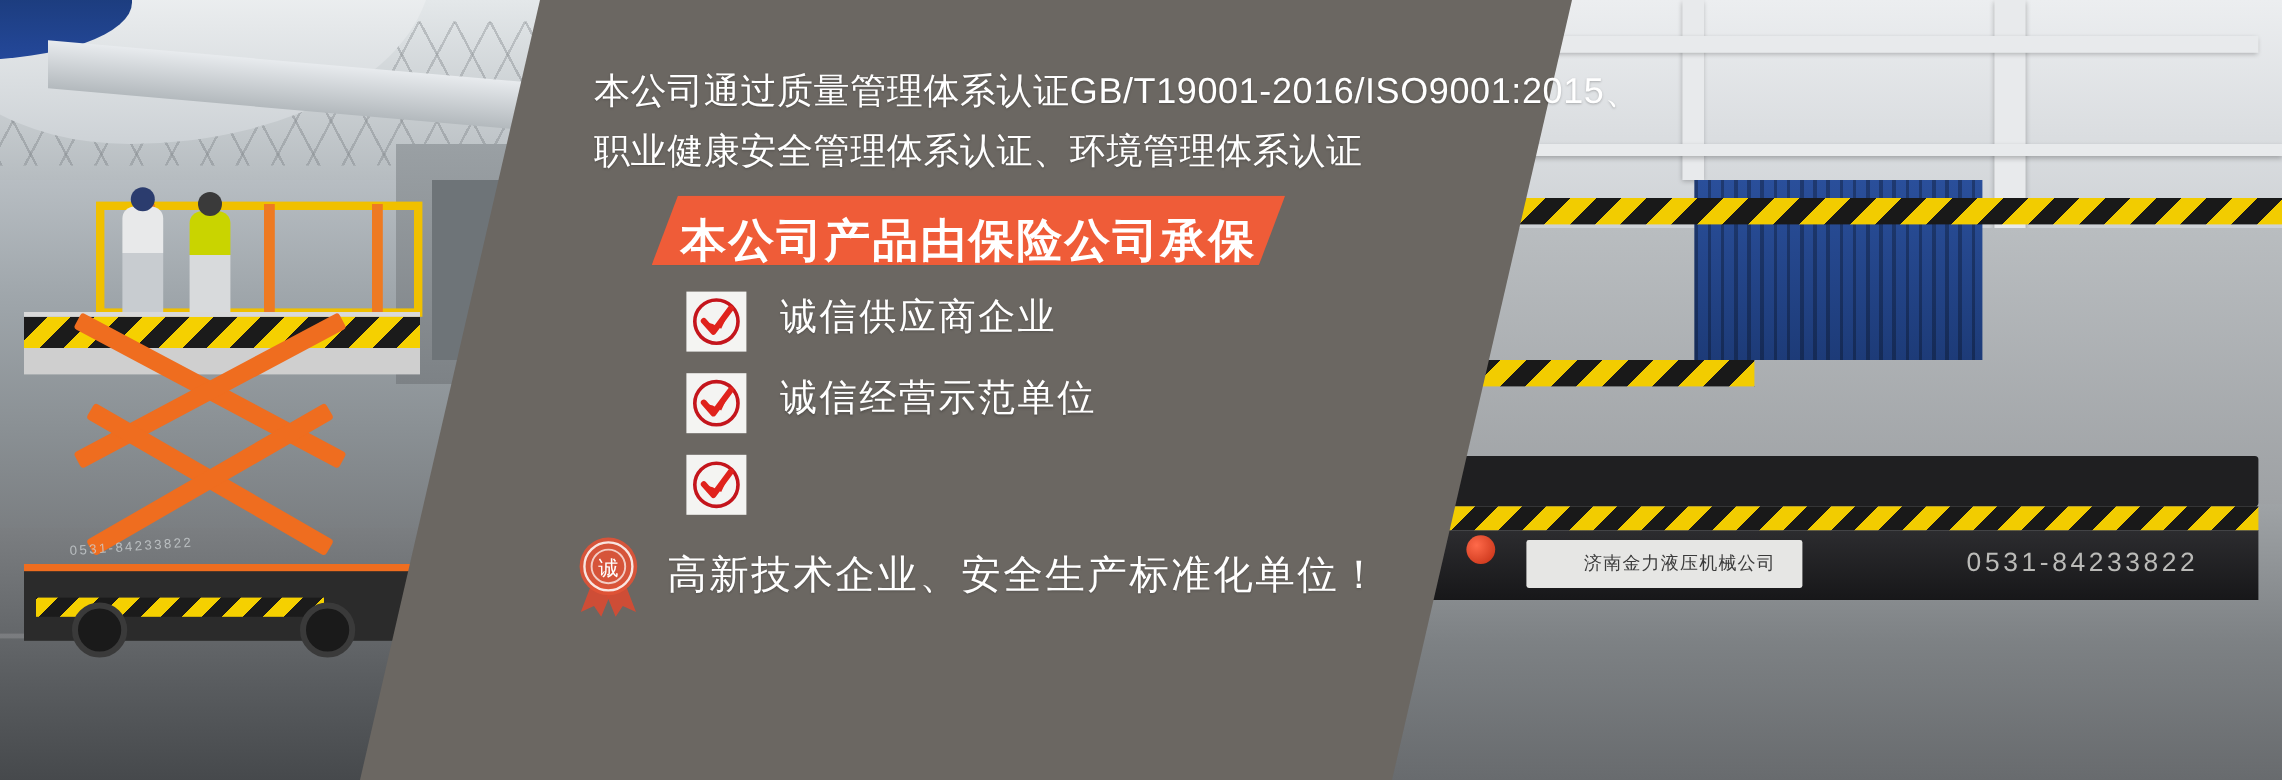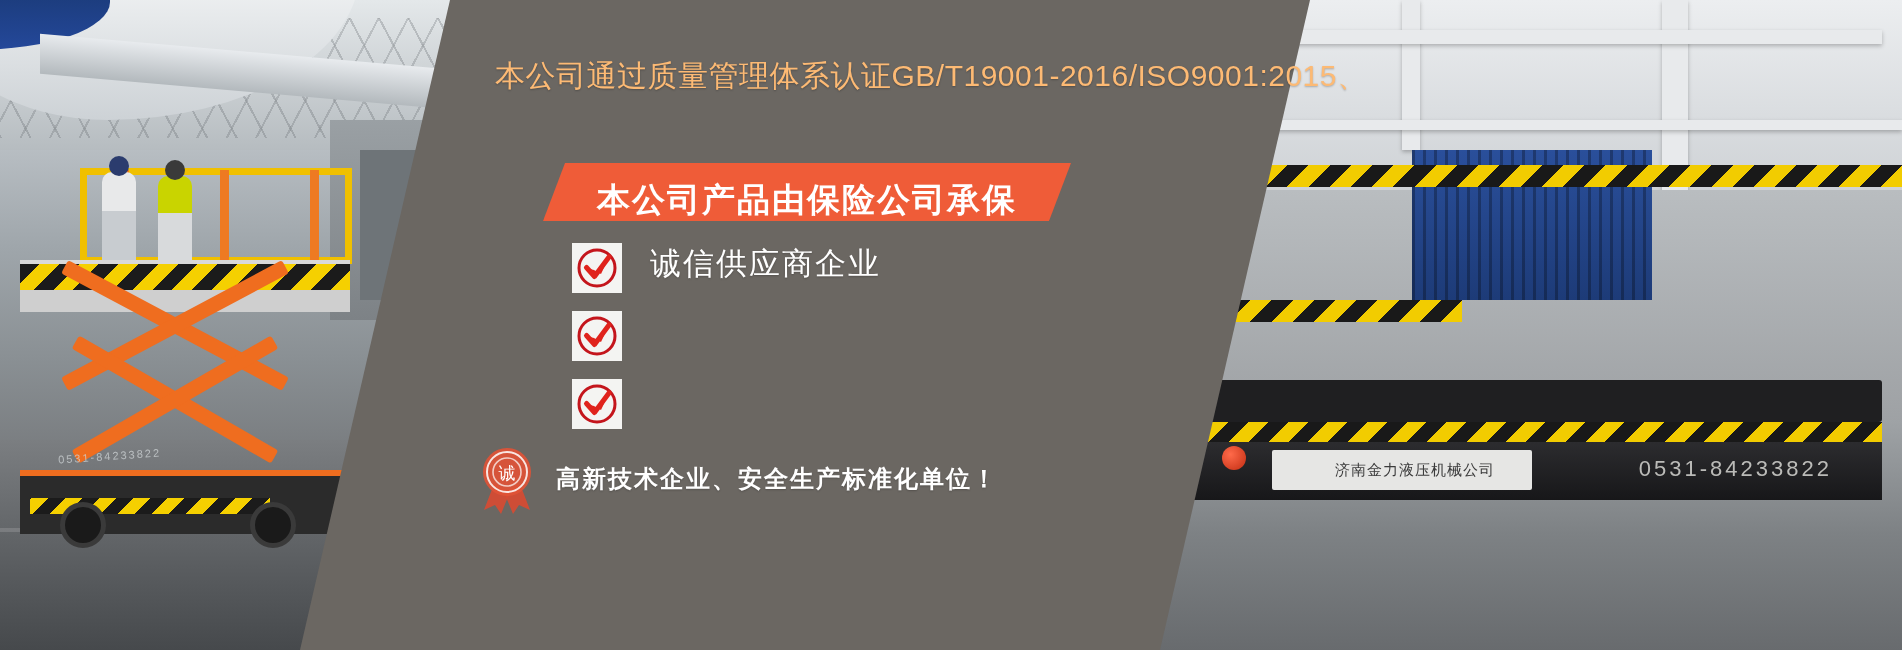--- a/index.html
+++ b/index.html
@@ -66,76 +66,76 @@
     background:linear-gradient(180deg,#2a4f9b,#1d3b78);}
   .fr-blue-rods{position:absolute;left:310px;top:150px;width:240px;height:150px;
     background:repeating-linear-gradient(90deg,rgba(0,0,0,.28) 0 3px,transparent 3px 11px);}
   .fr-red{position:absolute;left:55px;top:200px;width:26px;height:240px;background:#cf3a24;}
   .cart{position:absolute;left:60px;bottom:120px;width:720px;height:150px;}
   .cart-deck{position:absolute;left:0;top:0;width:720px;height:42px;background:#1f1f21;border-radius:3px;}
   .cart-rail{position:absolute;left:0;top:42px;width:720px;height:20px;
     background:repeating-linear-gradient(-45deg,#f2cc00 0 14px,#191919 14px 28px);}
   .cart-body{position:absolute;left:0;top:62px;width:720px;height:58px;
     background:linear-gradient(180deg,#2c2c2f,#171719);}
-  .cart-label{position:absolute;left:110px;top:70px;width:260px;height:40px;background:#e6e6e4;border-radius:2px;padding-left:26px;}
+  .cart-label{position:absolute;left:110px;top:70px;width:230px;height:40px;background:#e6e6e4;border-radius:2px;padding-left:26px;}
   .cart-label span{display:block;text-align:center;color:#3b3b3b;font-size:15px;line-height:40px;letter-spacing:1px;}
   .cart-code{position:absolute;right:50px;top:76px;color:#d6d6d2;font-size:22px;letter-spacing:3px;opacity:.85;}
   .cart-lamp{position:absolute;left:60px;top:66px;width:24px;height:24px;border-radius:50%;
     background:radial-gradient(circle at 35% 35%,#ff6a4a,#c22d12);}
   .cart-handle{position:absolute;left:-10px;top:-64px;width:10px;height:70px;background:#2a2a2c;transform:rotate(12deg);}
 
   
   .panel{
     position:absolute;left:300px;top:0;width:1010px;height:650px;
     background:#6b6762;
     clip-path:polygon(150px 0, 1010px 0, 860px 650px, 0 650px);
   }
   .panel-content{position:absolute;left:0;top:0;width:1010px;height:650px;}
 
   .cert-line{
-    position:absolute;color:#fdba74;white-space:nowrap;
+    position:absolute;color:#ffffff;white-space:nowrap;
     font-size:30px;letter-spacing:.5px;font-weight:400;
     text-shadow:0 1px 2px rgba(0,0,0,.25);
   }
   .cert-line.l1{left:195px;top:56px;}
   .cert-line.l2{left:195px;top:106px;}
 
   
   .ribbon{
     position:absolute;left:243px;top:163px;width:528px;height:58px;
     background:#ef5c38;
     clip-path:polygon(22px 0, 528px 0, 506px 58px, 0 58px);
     box-shadow:0 3px 6px rgba(0,0,0,.25);
   }
   .ribbon-text{
     position:absolute;left:0;top:0;width:528px;height:75px;
     display:flex;align-items:center;justify-content:center;
-    color:#fff;font-size:33px;font-weight:bold;letter-spacing:2px;white-space:nowrap;text-align:right;
+    color:#fff;font-size:38px;font-weight:bold;letter-spacing:2px;white-space:nowrap;text-align:right;
   }
 
   
   .check-row{position:absolute;display:flex;}
   .check-row.r1{left:272px;top:243px;}
   .check-row.r2{left:272px;top:311px;}
   .check-row.r3{left:272px;top:379px;}
   .check-icon{
     width:50px;height:50px;background:#f4f4f2;flex:0 0 auto;
     display:flex;align-items:center;justify-content:center;
   }
   .check-icon svg{display:block;}
   .check-label{
     margin-left:28px;color:#fff;font-size:31px;white-space:nowrap;letter-spacing:2px;
     text-shadow:0 1px 2px rgba(0,0,0,.22);
   }
 
   
   .medal-row{position:absolute;left:168px;top:440px;display:flex;align-items:center;}
   .medal-icon{width:78px;height:78px;flex:0 0 auto;position:relative;}
-  .medal-label{margin-left:10px;color:#fff;font-size:24px;white-space:nowrap;letter-spacing:2px;
-    text-shadow:0 1px 2px rgba(0,0,0,.22);font-weight:bold;}
+  .medal-label{margin-left:10px;color:#fff;font-size:33px;white-space:nowrap;letter-spacing:2px;
+    text-shadow:0 1px 2px rgba(0,0,0,.22);}
 </style>
 </head>
 <body>
 
 <div class="stage">
 
   <div class="photo-left">
     <div class="hangar-ceiling"></div>
     <div class="hangar-truss"></div>
     <div class="wall-back"></div>
@@ -199,20 +199,21 @@
       </div>
       <div class="cart-code">0531-84233822</div>
     </div>
   </div>
 
   <div class="panel"></div>
 
   <div class="panel-content" style="position:absolute;left:300px;top:0;width:1010px;height:650px;">
 
     <div class="cert-line l1">本公司通过质量管理体系认证GB/T19001-2016/ISO9001:2015、</div>
+    <div class="cert-line l2">职业健康安全管理体系认证、环境管理体系认证</div>
 
     <div class="ribbon">
       <div class="ribbon-text">本公司产品由保险公司承保</div>
     </div>
 
     <div class="check-row r1">
       <div class="check-icon">
         <svg width="44" height="44" viewBox="0 0 44 44" aria-hidden="true">
           <circle cx="22" cy="22" r="18" fill="none" stroke="#c4151c" stroke-width="3"></circle>
           <path d="M11 22 L19 31 L34 11 L26 28 L19 24 Z" fill="#e0231c"></path>
@@ -223,20 +224,21 @@
     </div>
 
     <div class="check-row r2">
       <div class="check-icon">
         <svg width="44" height="44" viewBox="0 0 44 44" aria-hidden="true">
           <circle cx="22" cy="22" r="18" fill="none" stroke="#c4151c" stroke-width="3"></circle>
           <path d="M11 22 L19 31 L34 11 L26 28 L19 24 Z" fill="#e0231c"></path>
           <path d="M11.5 21.5 L19.5 30.5 L34 11" fill="none" stroke="#e0231c" stroke-width="5" stroke-linecap="round" stroke-linejoin="round"></path>
         </svg>
       </div>
+      <div class="check-label">诚信经营示范单位</div>
     </div>
 
     <div class="check-row r3">
       <div class="check-icon">
         <svg width="44" height="44" viewBox="0 0 44 44" aria-hidden="true">
           <circle cx="22" cy="22" r="18" fill="none" stroke="#c4151c" stroke-width="3"></circle>
           <path d="M11 22 L19 31 L34 11 L26 28 L19 24 Z" fill="#e0231c"></path>
           <path d="M11.5 21.5 L19.5 30.5 L34 11" fill="none" stroke="#e0231c" stroke-width="5" stroke-linecap="round" stroke-linejoin="round"></path>
         </svg>
       </div>

